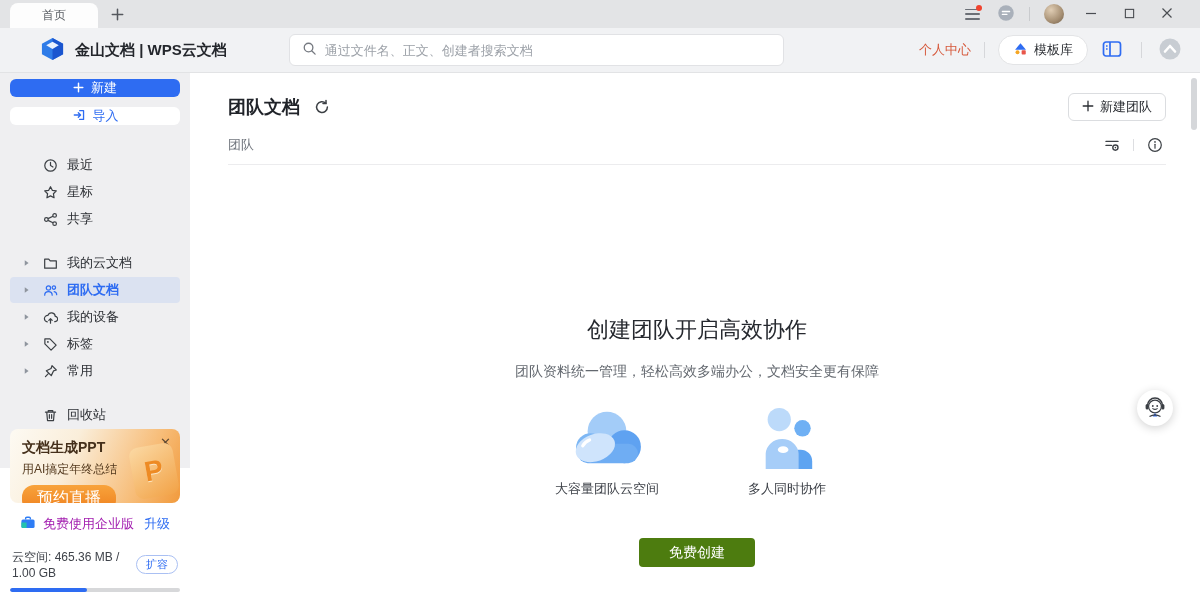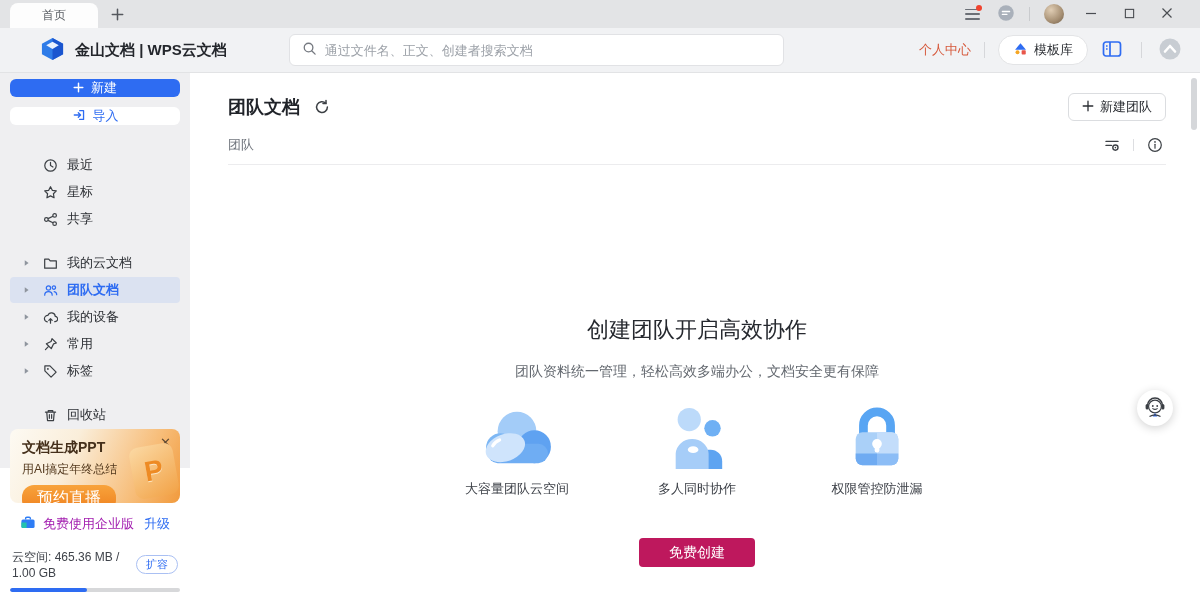--- a/index.html
+++ b/index.html
@@ -83,21 +83,21 @@
   .sec-icon { width:22px; height:20px; display:flex; align-items:center; justify-content:center; cursor:pointer; }
   .sec-sep { width:1px; height:12px; background:#dddee1; margin:0 10px; }
 
   .empty { display:flex; flex-direction:column; align-items:center; margin-top:150px; }
   .empty-title { font-size:22px; font-weight:500; color:#26292f; }
   .empty-sub { margin-top:18px; font-size:14px; color:#63686f; }
   .features { margin-top:24px; display:flex; gap:68px; }
   .feature { display:flex; flex-direction:column; align-items:center; width:112px; }
   .feature-icon { height:64px; display:flex; align-items:flex-end; justify-content:center; }
   .feature-label { margin-top:11px; font-size:13px; color:#3d4148; white-space:nowrap; }
-  .cta-btn { margin-top:40px; width:116px; height:29px; background:#be185d; border-radius:4px; color:#fff; font-size:14px; display:flex; align-items:center; justify-content:center; cursor:pointer; }
+  .cta-btn { margin-top:40px; width:116px; height:29px; background:#4d7c0f; border-radius:4px; color:#fff; font-size:14px; display:flex; align-items:center; justify-content:center; cursor:pointer; }
 
   .scroll-thumb { position:absolute; top:5px; right:3px; width:6px; height:52px; background:#d5d7da; border-radius:3px; }
   .cs-float { position:absolute; right:27px; bottom:42px; width:36px; height:36px; background:#fff; border-radius:50%; box-shadow:0 2px 10px rgba(0,0,0,.18); display:flex; align-items:center; justify-content:center; cursor:pointer; }
 </style>
 </head>
 <body>
 
 <div class="app">
 
   <div class="tabbar">
@@ -307,40 +307,40 @@
           </span>
           <span class="nav-label">我的设备</span>
         </div>
         <div class="nav-row">
           <span class="nav-arrow">
             <svg width="7" height="8" viewBox="0 0 8 8">
                 <path d="M2 0.8 L6.4 4 L2 7.2 Z" fill="#8f959e"></path>
               </svg>
           </span>
           <span class="nav-ic">
+            <svg width="15" height="15" viewBox="0 0 16 16" fill="none" stroke="#3c4045" stroke-width="1.3" stroke-linejoin="round">
+                <path d="M2 7.4 V2 H7.4 L14 8.6 L8.6 14 Z"></path>
+                <circle cx="5.2" cy="5.2" r="1" fill="#3c4045" stroke="none"></circle>
+              </svg>
+          </span>
+          <span class="nav-label">标签</span>
+        </div>
+        <div class="nav-row">
+          <span class="nav-arrow">
+            <svg width="7" height="8" viewBox="0 0 8 8">
+                <path d="M2 0.8 L6.4 4 L2 7.2 Z" fill="#8f959e"></path>
+              </svg>
+          </span>
+          <span class="nav-ic">
             <svg width="15" height="15" viewBox="0 0 16 16" fill="none" stroke="#3c4045" stroke-width="1.3" stroke-linejoin="round" stroke-linecap="round">
                 <path d="M9.6 1.8 L14.2 6.4 L11.2 7.4 L8.8 12.4 L3.6 7.2 L8.6 4.8 Z"></path>
                 <path d="M5.7 10.3 L2.6 13.4"></path>
               </svg>
           </span>
           <span class="nav-label">常用</span>
-        </div>
-        <div class="nav-row">
-          <span class="nav-arrow">
-            <svg width="7" height="8" viewBox="0 0 8 8">
-                <path d="M2 0.8 L6.4 4 L2 7.2 Z" fill="#8f959e"></path>
-              </svg>
-          </span>
-          <span class="nav-ic">
-            <svg width="15" height="15" viewBox="0 0 16 16" fill="none" stroke="#3c4045" stroke-width="1.3" stroke-linejoin="round">
-                <path d="M2 7.4 V2 H7.4 L14 8.6 L8.6 14 Z"></path>
-                <circle cx="5.2" cy="5.2" r="1" fill="#3c4045" stroke="none"></circle>
-              </svg>
-          </span>
-          <span class="nav-label">标签</span>
         </div>
       </nav>
 
       <nav class="nav-trash">
         <div class="nav-row">
           <span class="nav-spacer"></span>
           <span class="nav-ic">
             <svg width="15" height="15" viewBox="0 0 16 16" fill="none" stroke="#3c4045" stroke-width="1.3" stroke-linecap="round" stroke-linejoin="round">
                 <path d="M2.6 4.4 H13.4 M5.6 4.4 V2.8 H10.4 V4.4 M4 4.4 L4.8 13.4 H11.2 L12 4.4 M6.8 7 V11 M9.2 7 V11"></path>
               </svg>
@@ -445,34 +445,20 @@
                 <svg width="66" height="62" viewBox="0 0 68 64">
                   <circle cx="26" cy="13" r="12" fill="#bcdafa"></circle>
                   <circle cx="50" cy="22" r="8.5" fill="#6fb0f4"></circle>
                   <path d="M60 64 V56 a12 12 0 0 0 -12-12 h-2 a12 12 0 0 0 -12 12 v8 Z" fill="#5ea4f1"></path>
                   <path d="M46 64 V48 a17 16 0 0 0 -17-15 a17 16 0 0 0 -17 15 v16 Z" fill="#a6cdf8"></path>
                   <ellipse cx="30" cy="44" rx="5.5" ry="3.6" fill="#ffffff"></ellipse>
                 </svg>
               </span>
               <span class="feature-label">多人同时协作</span>
             </div>
-            <div class="feature">
-              <span class="feature-icon">
-                <svg width="62" height="62" viewBox="0 0 64 64">
-                  <path d="M18 30 V19 a14 14 0 0 1 28 0 V30" fill="none" stroke="#58a5f3" stroke-width="9" stroke-linecap="round"></path>
-                  <rect x="10" y="26" width="44" height="34" rx="7" fill="#aad0f8"></rect>
-                  <path d="M32 26 h15 a7 7 0 0 1 7 7 v20 a7 7 0 0 1 -7 7 h-15 Z" fill="#c3ddfb"></path>
-                  <path d="M10 48 h22 v12 h-15 a7 7 0 0 1 -7-7 Z" fill="#6fabf2"></path>
-                  <path d="M32 48 h22 v5 a7 7 0 0 1 -7 7 h-15 Z" fill="#8cbdf6"></path>
-                  <circle cx="32" cy="38" r="5" fill="#ffffff"></circle>
-                  <rect x="29.6" y="39" width="4.8" height="8" rx="2.2" fill="#ffffff"></rect>
-                </svg>
-              </span>
-              <span class="feature-label">权限管控防泄漏</span>
-            </div>
           </div>
 
           <div class="cta-btn">免费创建</div>
         </div>
       </div>
 
       <div class="scroll-thumb"></div>
 
       <div class="cs-float">
         <span>

